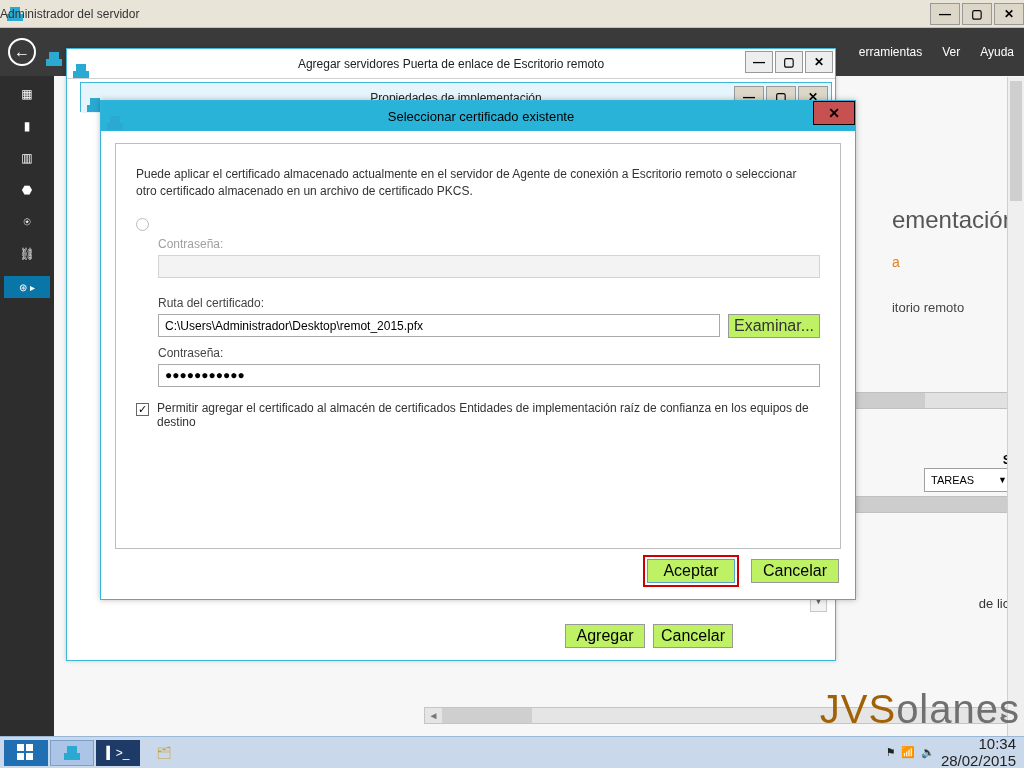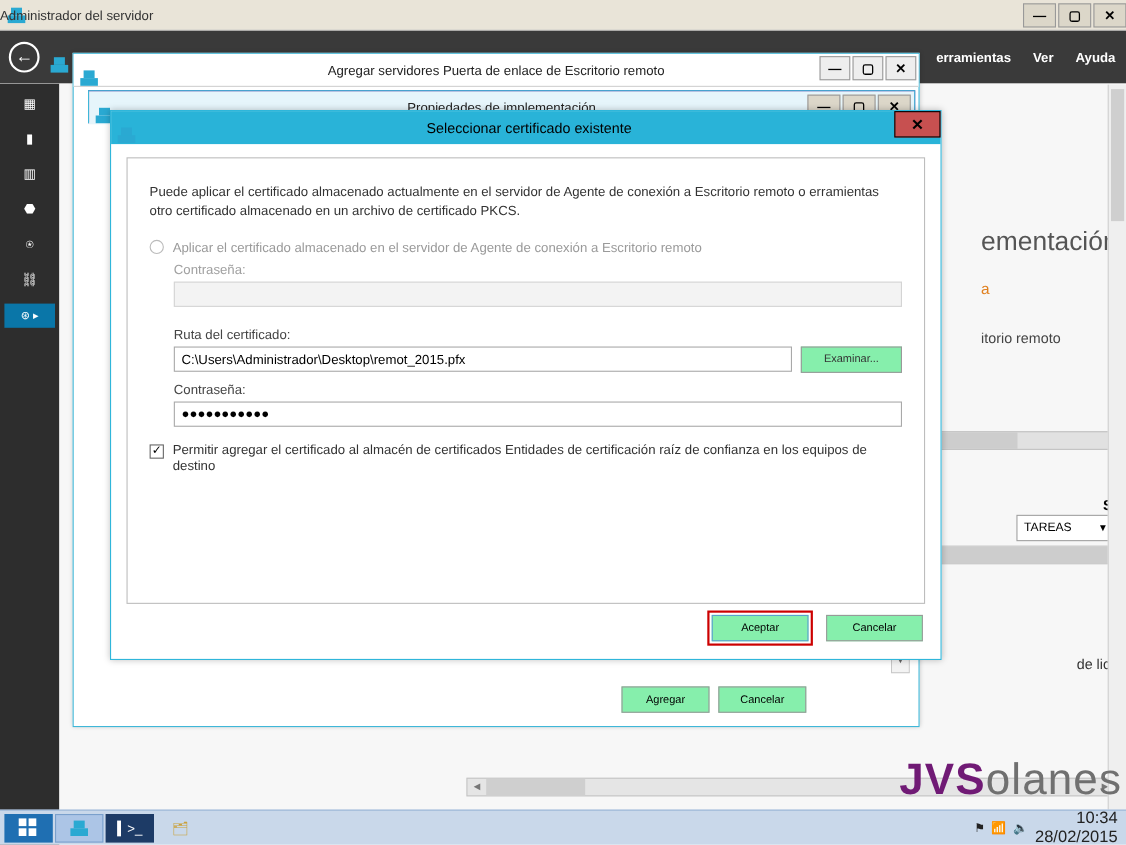--- a/index.html
+++ b/index.html
@@ -51,21 +51,21 @@
     display:flex; align-items:center; padding:0 8px;
     position:relative;
   }
   .command-bar .circle-back {
     width:28px; height:28px; border:2px solid #fff; border-radius:50%;
     display:flex; align-items:center; justify-content:center;
     font-size:16px; margin-right:10px;
   }
   .command-bar .menu-right {
     position:absolute; right:10px; top:0; bottom:0;
-    display:flex; align-items:center; gap:20px; font-size:12px; color:#fff;font-weight:bold;
+    display:flex; align-items:center; gap:20px; font-size:12px; color:#fff;
   }
 
   .main-body {
     flex:1; display:flex; background:#fff; position:relative; overflow:hidden;
   }
 
   .left-rail {
     width:54px; background:#2d2d2d; color:#fff;
     display:flex; flex-direction:column; align-items:center; padding-top:8px; gap:12px;
   }
@@ -119,35 +119,35 @@
     background:#fff; position:relative; border-bottom:1px solid #d0d0d0;
   }
   .modal-add .titlebar .title, .modal-impl .titlebar .title {
     position:absolute; left:0; right:0; text-align:center; font-size:12px; color:#222;
     pointer-events:none;
   }
   .modal-add .btn-row {
     position:absolute; bottom:12px; right:14px; display:flex; gap:8px;
   }
   .std-btn {
-    min-width:80px; height:24px; border:1px solid #999; background:#86efac;
-    display:flex; align-items:center; justify-content:center; font-size:10px; padding:0 10px;
+    min-width:80px; height:24px; border:1px solid #999; background:#bef264;
+    display:flex; align-items:center; justify-content:center; font-size:16px; padding:0 0;
   }
   .std-btn.disabled { color:#888; }
   .small-scroll {
     position:absolute; right:8px; top:36px; bottom:48px; width:17px;
     background:#e9e9e9; border:1px solid #c8c8c8;
     display:flex; flex-direction:column; justify-content:space-between;
   }
   .small-scroll .arrow { height:16px; text-align:center; font-size:10px; color:#666; background:#f3f3f3;}
   .small-scroll .thumb { position:absolute; left:1px; right:1px; top:20px; height:60px; background:#cfcfcf;}
 
   .modal-impl {
     position:absolute; left:80px; top:82px; width:752px; height:30px;
-    background:#4c1d95; border:1px solid #3fb7d8;
+    background:#e5e5e5; border:1px solid #3fb7d8;
   }
   .modal-impl .titlebar { background:#e6f5fb; border-bottom:none;}
   .impl-winbtns {
     position:absolute; right:3px; top:3px; display:flex;
   }
   .impl-winbtns .win-btn{ width:30px; height:22px;}
 
   
   .modal-cert {
     position:absolute; left:100px; top:100px; width:756px; height:500px;
@@ -251,21 +251,21 @@
     position:absolute; right:0; top:77px; bottom:32px; width:17px;
     background:#efefef; border-left:1px solid #d0d0d0;
   }
   .main-vscroll .thumb { position:absolute; left:2px; right:2px; top:4px; height:120px; background:#cfcfcf;}
 
   .watermark {
     position:absolute; right:4px; bottom:36px;
     font-size:40px; font-weight:300; color:#707070; font-family:Segoe UI, sans-serif;
     letter-spacing:1px; pointer-events:none;
   }
-  .watermark b { font-weight:700; color:#701a75;}
+  .watermark b { font-weight:400; color:#a16207;}
   .start-flag {
     width:18px; height:18px; position:relative;
   }
   .start-flag span{position:absolute; width:7px; height:7px; background:#fff;}
   .start-flag span:nth-child(1){left:0;top:0;}
   .start-flag span:nth-child(2){left:9px;top:0;}
   .start-flag span:nth-child(3){left:0;top:9px;}
   .start-flag span:nth-child(4){left:9px;top:9px;}
 
 </style>
@@ -390,25 +390,24 @@
 </div>
 
 <div class="modal-cert">
   <div class="titlebar">
     <span class="icon-slot"><span class="sm-icon"></span></span>
     <span class="title">Seleccionar certificado existente</span>
     <div class="close-x">✕</div>
   </div>
 
   <div class="body cert">
-    <p class="intro">Puede aplicar el certificado almacenado actualmente en el servidor de Agente de conexión a Escritorio remoto o erramientas otro certificado almacenado en un archivo de certificado PKCS.</p>
+    <p class="intro">Puede aplicar el certificado almacenado actualmente en el servidor de Agente de conexión a Escritorio remoto o seleccionar otro certificado almacenado en un archivo de certificado PKCS.</p>
 
     <div class="radio-row disabled">
       <span class="radio-c disabled"></span>
-      <span>Aplicar el certificado almacenado en el servidor de Agente de conexión a Escritorio remoto</span>
     </div>
     <div class="label disabled">Contraseña:</div>
     <div style="margin-left:22px;">
       <input class="inp disabled" disabled="" style="">
     </div>
 
     <div style="height:18px;"></div>
 
     <div class="label">Ruta del certificado:</div>
     <div class="path-row">
@@ -417,21 +416,21 @@
     </div>
     <div class="label" style="margin-top:8px;">Contraseña:</div>
     <div style="margin-left:22px;">
       <input class="inp" type="text" value="●●●●●●●●●●●" style="">
     </div>
 
     <div class="chk-row">
       <span class="chk">
           <span class="mark">✓</span>
         </span>
-      <span>Permitir agregar el certificado al almacén de certificados Entidades de certificación raíz de confianza en los equipos de destino</span>
+      <span>Permitir agregar el certificado al almacén de certificados Entidades de implementación raíz de confianza en los equipos de destino</span>
     </div>
   </div>
 
   <div class="dlg-btns">
     <span class="accept-hl">
       <span class="std-btn" style="border:1px solid #5aa0d0;">Aceptar</span>
     </span>
     <span class="std-btn">Cancelar</span>
   </div>
 </div>

